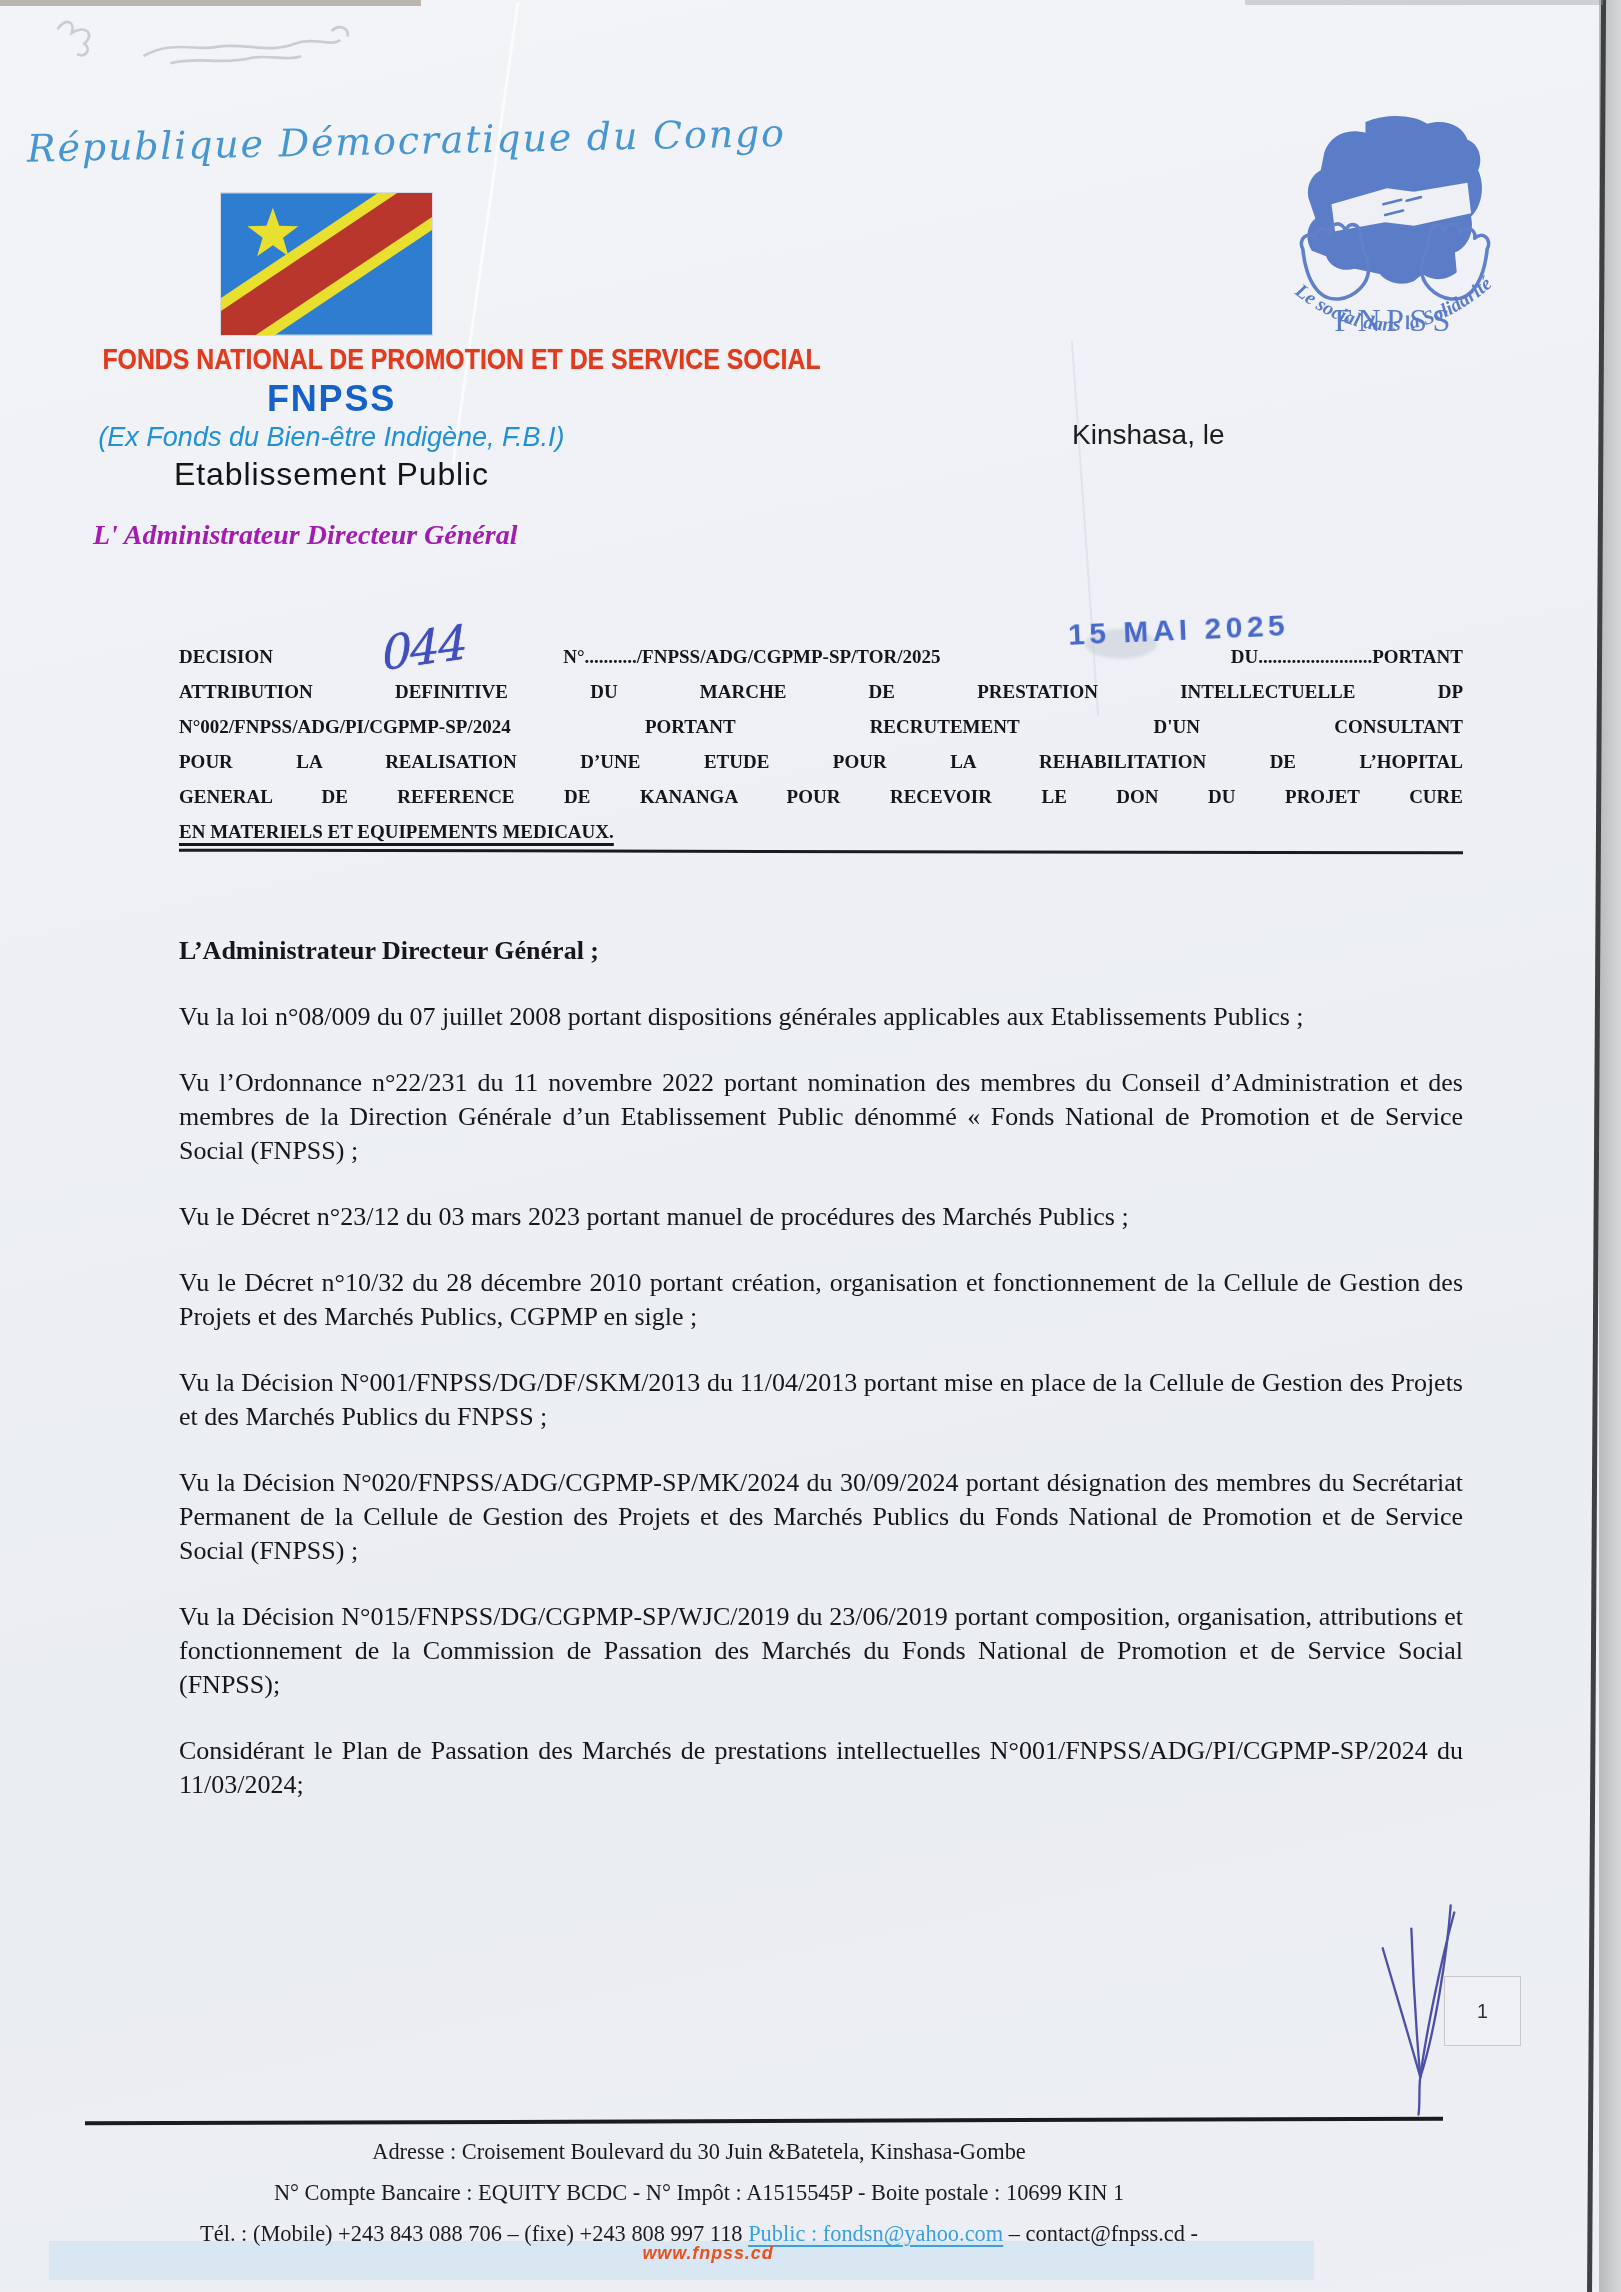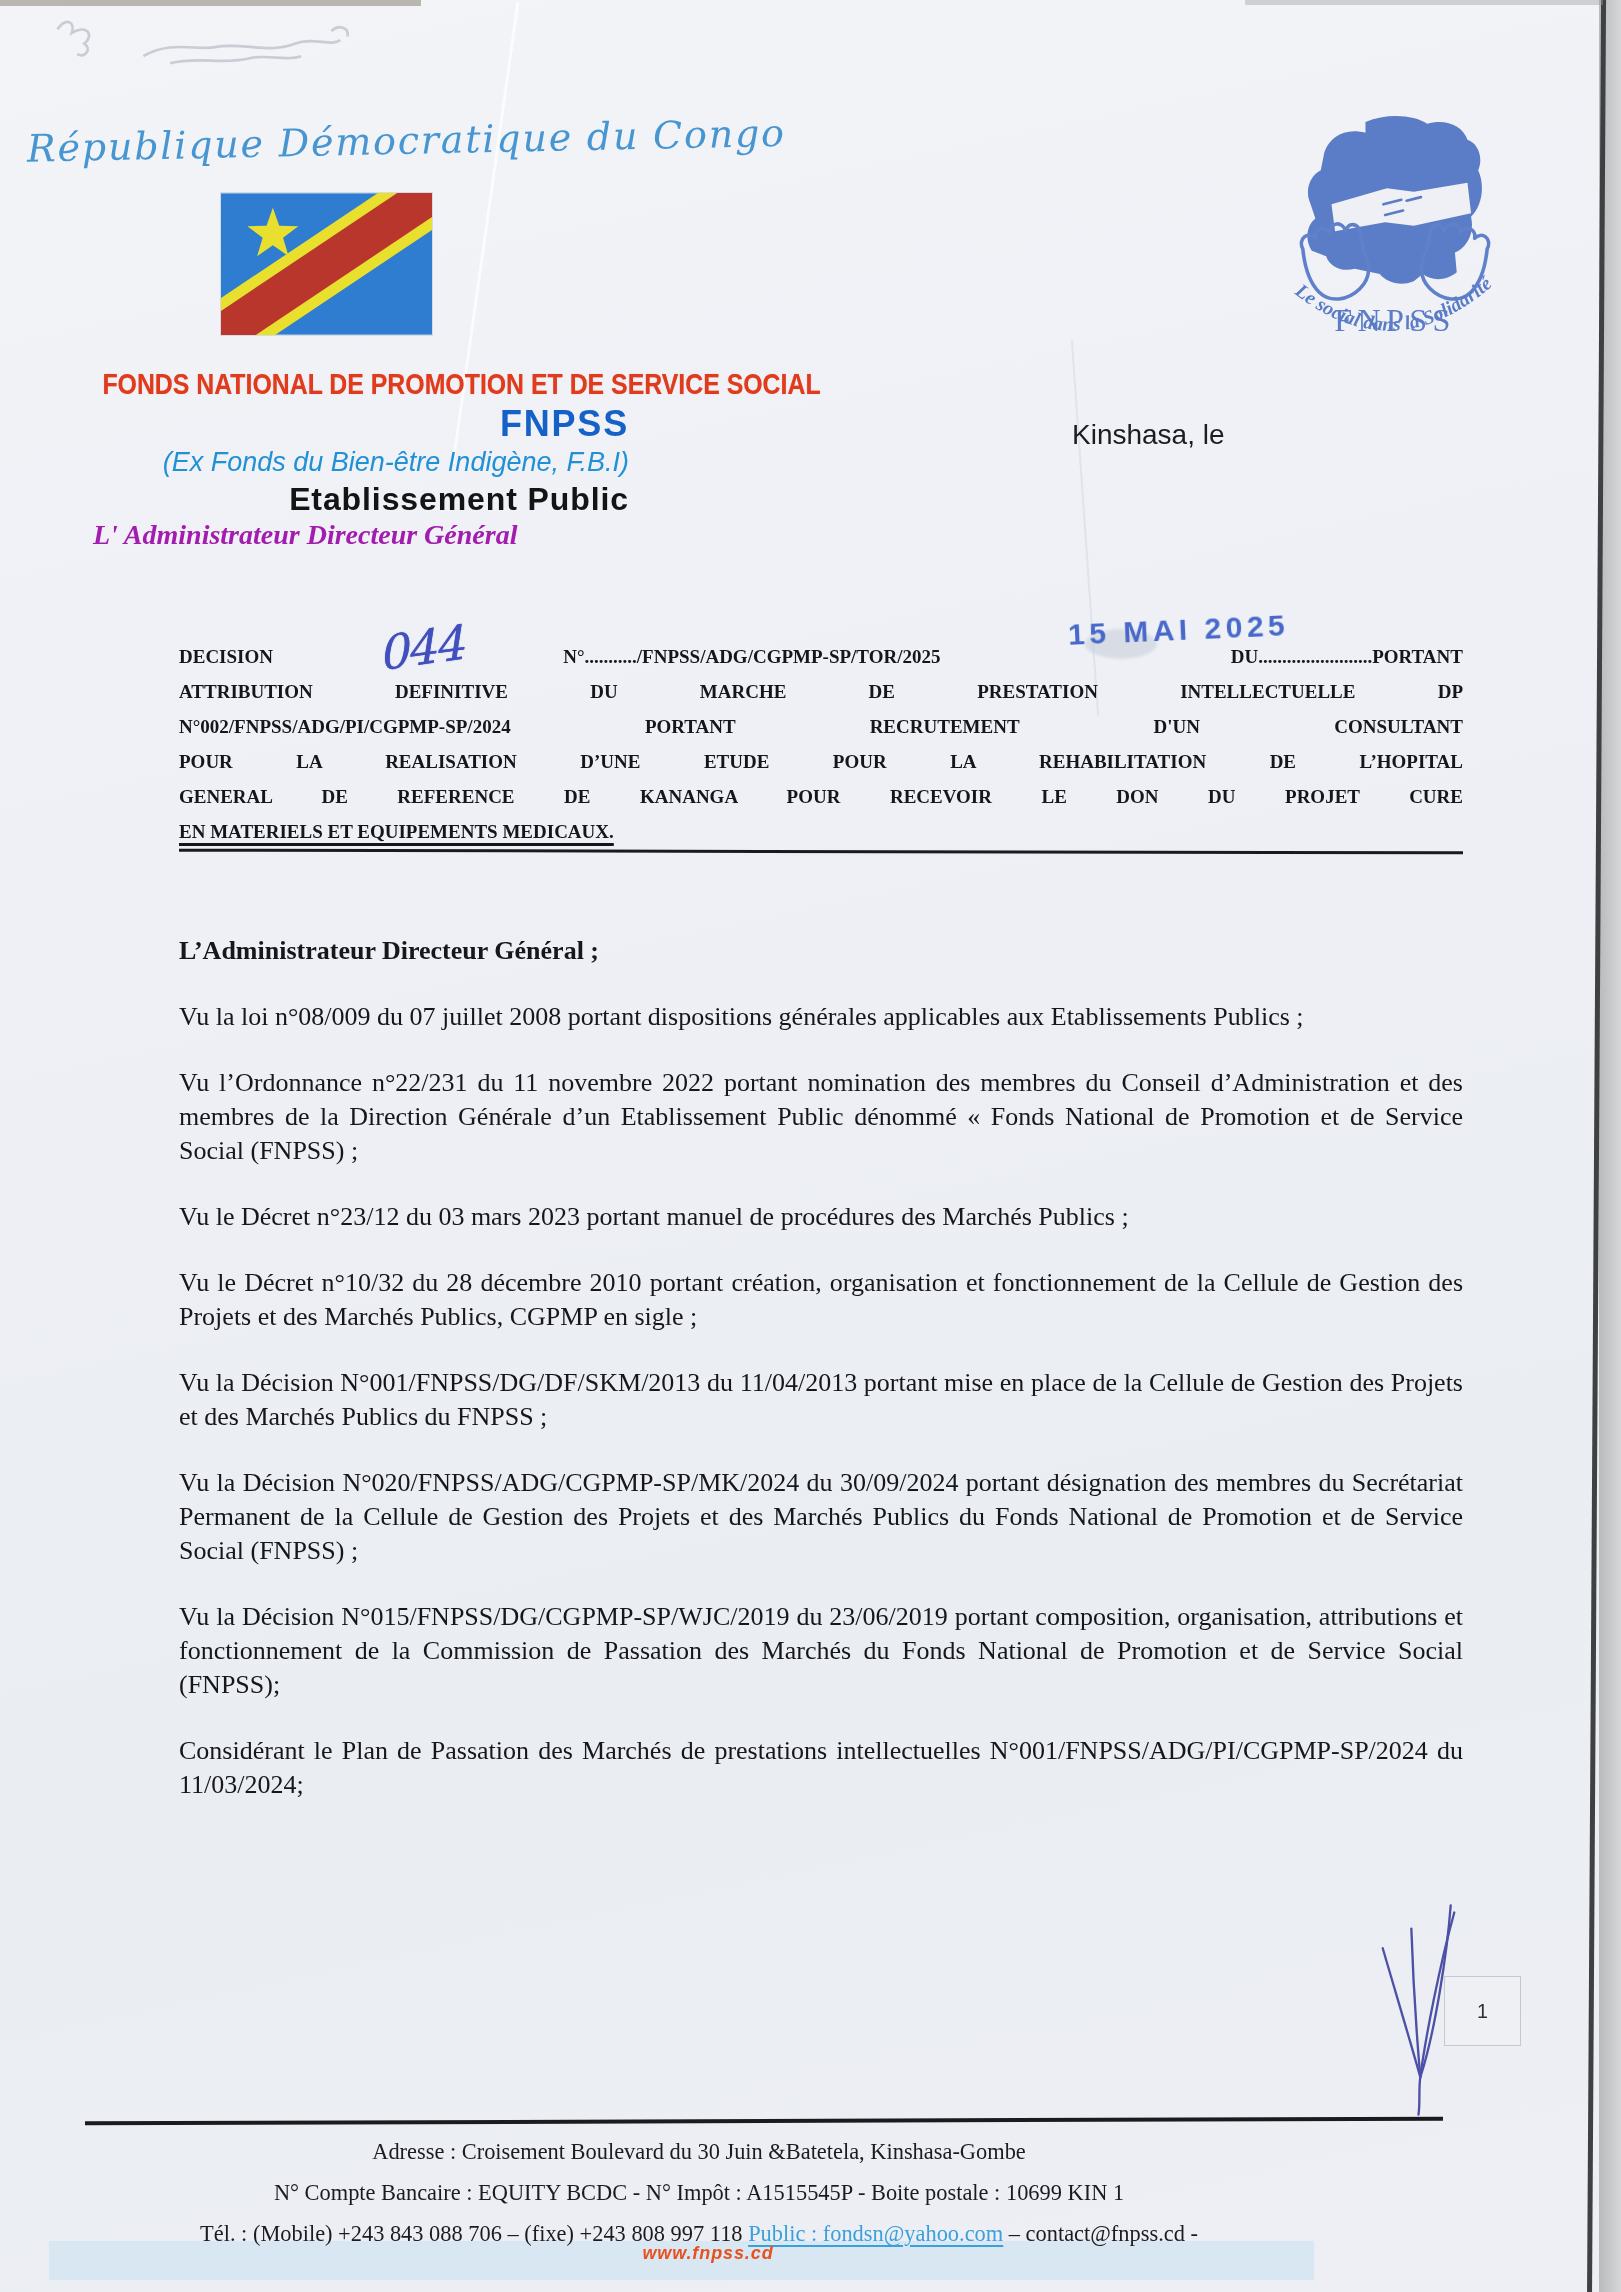--- a/index.html
+++ b/index.html
@@ -16,29 +16,29 @@
   .crease1{position:absolute;left:484px;top:0;width:2.7px;height:466px;background:rgba(255,255,255,.7);transform:rotate(8deg);}
   .crease2{position:absolute;left:1084px;top:340px;width:1.8px;height:376px;background:rgba(180,190,205,.25);transform:rotate(-4deg);}
   .crumple{position:absolute;left:36px;top:3.6px;width:376px;height:81px;opacity:.65;}
   
   .country-script{
     position:absolute;left:27px;top:120px;width:645px;
     font-family:"DejaVu Serif",serif;font-style:italic;font-size:38px;
     color:#4796d2;transform:rotate(-1.2deg);letter-spacing:1.8px;white-space:nowrap;
   }
   .flag{position:absolute;left:221px;top:193px;width:211px;height:142px;box-shadow:0 0 0 0.9px rgba(120,140,170,.25);}
-  .org-head{position:absolute;left:34px;top:342px;width:595px;text-align:right;margin-top:25px;}
+  .org-head{position:absolute;left:34px;top:342px;width:595px;text-align:center;}
   .org-name{
     display:inline-block;font-family:"Liberation Sans",sans-serif;font-weight:bold;
     font-size:29.6px;color:#e03b1d;transform:scaleX(.84);transform-origin:center;
     white-space:nowrap;letter-spacing:0px;text-shadow:0 0 0.9px rgba(224,59,29,.55);
   }
   .org-acronym{margin-top:1.8px;font-family:"Liberation Sans",sans-serif;font-weight:bold;font-size:36px;color:#1661c8;letter-spacing:1.8px;}
   .org-former{margin-top:1.8px;font-family:"Liberation Sans",sans-serif;font-style:italic;font-size:27px;color:#2191d6;}
-  .org-status{margin-top:3.6px;font-family:"Liberation Sans",sans-serif;font-size:32px;color:#141414;letter-spacing:0.9px;font-weight:bold;}
+  .org-status{margin-top:3.6px;font-family:"Liberation Sans",sans-serif;font-size:32px;color:#141414;letter-spacing:0.9px;}
   .author-title{position:absolute;left:93px;top:519px;font-weight:bold;font-style:italic;font-size:28px;color:#a21caf;}
   .logo{position:absolute;left:1276px;top:104px;width:238px;height:265px;opacity:.92;}
   .place-line{position:absolute;left:1072px;top:419px;font-family:"Liberation Sans",sans-serif;font-size:28px;color:#1d1d1f;}
   
   .title-block{position:absolute;left:179px;top:639px;width:1284px;font-weight:bold;font-size:19px;line-height:35px;color:#15151a;}
   .title-line{text-align:justify;text-align-last:justify;}
   .title-last{position:relative;text-align:left;text-align-last:left;}
   .title-last .ul{text-decoration:underline;text-decoration-thickness:2.7px;text-underline-offset:5.4px;}
   .title-rule{position:absolute;left:0;bottom:-3.6px;width:100%;height:2.7px;background:#1a1a1e;transform:rotate(.12deg);}
   .stamp-date{

